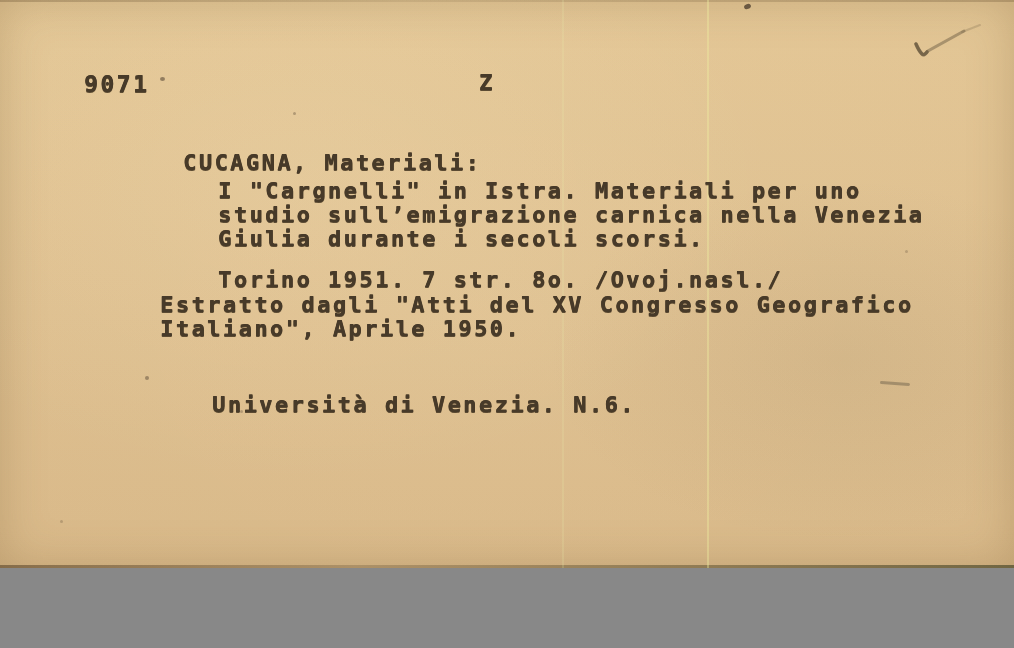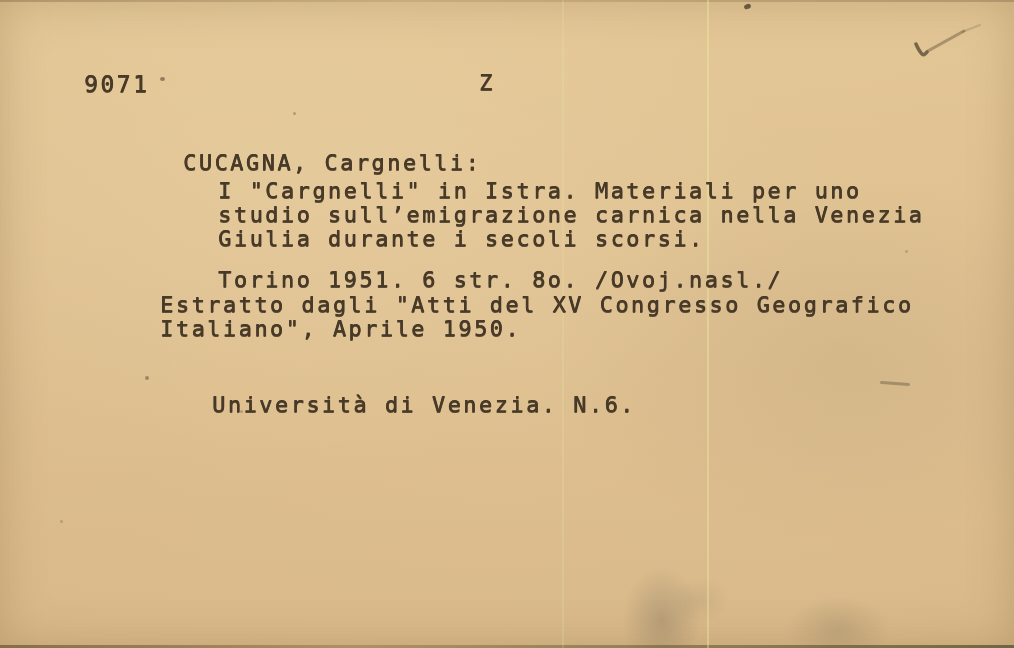--- a/index.html
+++ b/index.html
@@ -1,30 +1,31 @@
 <!DOCTYPE html>
 <html><head>
 <meta charset="utf-8">
 <style>
   html, body { margin: 0; padding: 0; background: #888; }
   .card {
     position: relative;
     width: 1014px;
-    height: 648px;
+    height: 568px;
     overflow: hidden;
     font-family: "DejaVu Sans Mono", "Liberation Mono", monospace;
     background:
       radial-gradient(ellipse 420px 260px at 840px 360px, rgba(125,110,85,0.10), transparent 70%),
       radial-gradient(ellipse 55px 75px at 662px 620px, rgba(95,88,75,0.28), transparent 72%),
       radial-gradient(ellipse 70px 45px at 838px 630px, rgba(100,92,75,0.20), transparent 75%),
       radial-gradient(ellipse 40px 30px at 700px 600px, rgba(110,100,80,0.12), transparent 75%),
       radial-gradient(ellipse 600px 380px at 300px 180px, rgba(255,242,205,0.12), transparent 80%),
       radial-gradient(ellipse 900px 600px at 500px 320px, rgba(255,235,195,0.08), transparent 85%),
       linear-gradient(180deg, #e3c695 0%, #ddbe8e 55%, #d8b888 100%);
     box-shadow: inset 0 0 46px rgba(120,88,48,0.28);
+    font-weight: bold;
   }
   .edge-top {
     position: absolute; left: 0; top: 0; width: 100%; height: 2px;
     background: linear-gradient(90deg, rgba(95,72,42,.30), rgba(95,72,42,.12) 40%, rgba(95,72,42,.28));
   }
   .edge-bottom {
     position: absolute; left: 0; bottom: 0; width: 100%; height: 3px;
     background: linear-gradient(90deg, rgba(80,60,35,.55), rgba(80,60,35,.25) 35%, rgba(70,62,32,.45) 70%, rgba(55,58,30,.6));
   }
   .scanline { position: absolute; top: 0; height: 100%; width: 2px; }
@@ -50,27 +51,27 @@
 <div class="card">
 
   <div class="edge-top"></div>
   <div class="edge-bottom"></div>
   <div class="scanline a"></div>
   <div class="scanline b"></div>
 
   <div class="typed callnum" style="left:84px; top:72px;">9071</div>
   <div class="typed" style="left:479px; top:71px;">Z</div>
 
-  <div class="typed" style="left:183px; top:151px;">CUCAGNA, Cargnelli:</div>
+  <div class="typed" style="left:183px; top:151px;">CUCAGNA, Materiali:</div>
 
   <div class="typed" style="left:218px; top:179px;">I "Cargnelli" in Istra. Materiali per uno</div>
   <div class="typed" style="left:218px; top:227px;">Giulia durante i secoli scorsi.</div>
   <div class="typed" style="left:218px; top:203px;">studio sull’emigrazione carnica nella Venezia</div>
 
-  <div class="typed" style="left:218px; top:268px;">Torino 1951. 6 str. 8o. /Ovoj.nasl./</div>
+  <div class="typed" style="left:218px; top:268px;">Torino 1951. 7 str. 8o. /Ovoj.nasl./</div>
   <div class="typed" style="left:160px; top:293px;">Estratto dagli "Atti del XV Congresso Geografico</div>
   <div class="typed" style="left:160px; top:317px;">Italiano", Aprile 1950.</div>
 
   <div class="typed" style="left:212px; top:393px;">Università di Venezia. N.6.</div>
 
   <div class="smear" style="left:880px; top:382px; width:30px; height:3px; opacity:.55; transform:rotate(4deg); border-radius:2px;"></div>
 
   <div class="speck" style="left:145px; top:376px; width:4px; height:4px; opacity:.45;"></div>
 
   <svg class="checkmark-svg" width="80" height="40" viewBox="0 0 80 40">

